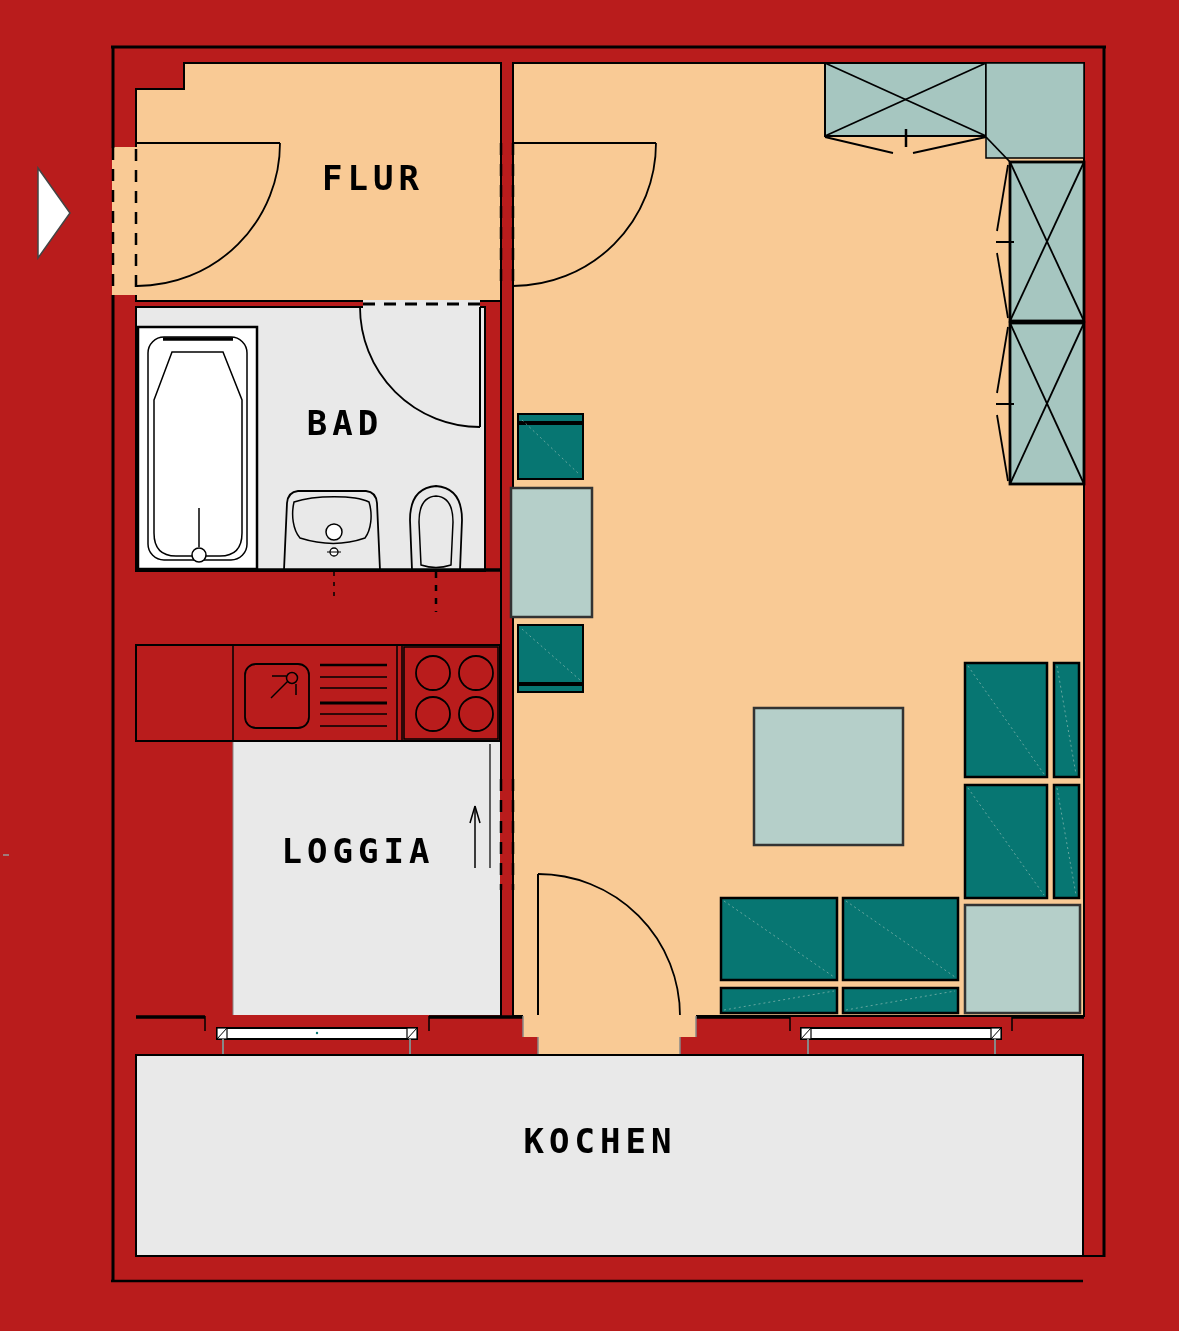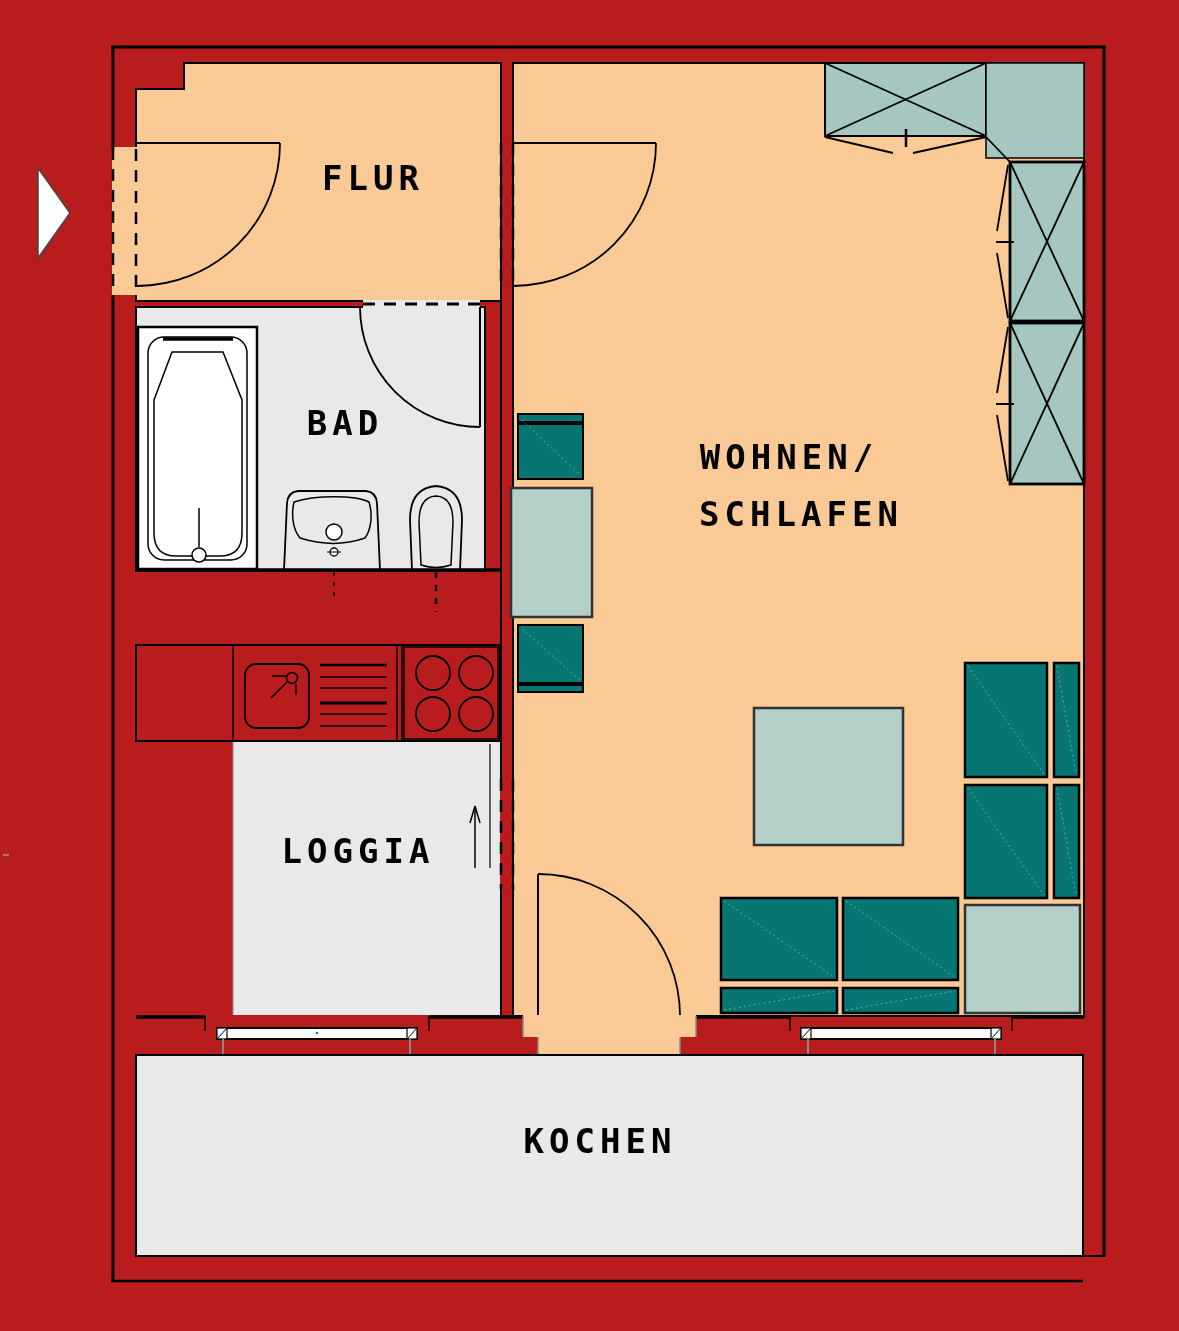--- a/index.html
+++ b/index.html
@@ -273,16 +273,14 @@
     </g>
   </g>
 
   <path d="M38,168 L70,213 L38,258 Z" fill="#ffffff" stroke="#444" stroke-width="1.5"></path>
   <line x1="3" y1="855" x2="9" y2="855" stroke="#999" stroke-width="1.5"></line>
 </svg>
 
 <div class="room-label" style="left:373px;top:178px;">FLUR</div>
 <div class="room-label" style="left:345px;top:423px;text-align:center;">BAD</div>
 <div class="room-label" style="left:358px;top:851px;">LOGGIA</div>
-<div class="room-label" style="left:789px;top:457px;">WOHNEN/</div>
-<div class="room-label" style="left:801px;top:514px;">SCHLAFEN</div>
 <div class="room-label" style="left:600px;top:1141px;">KOCHEN</div>
 </div>
 
 </body></html>

